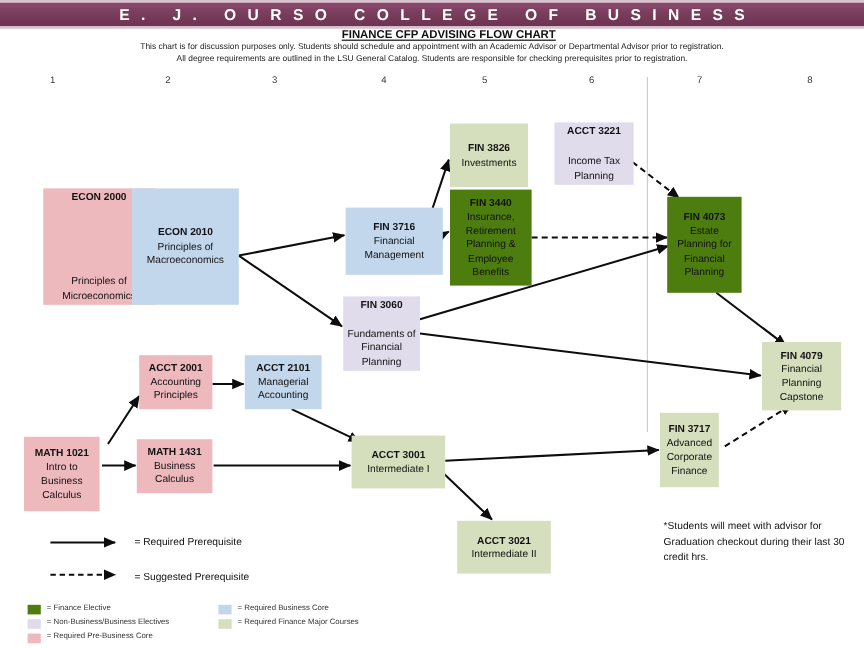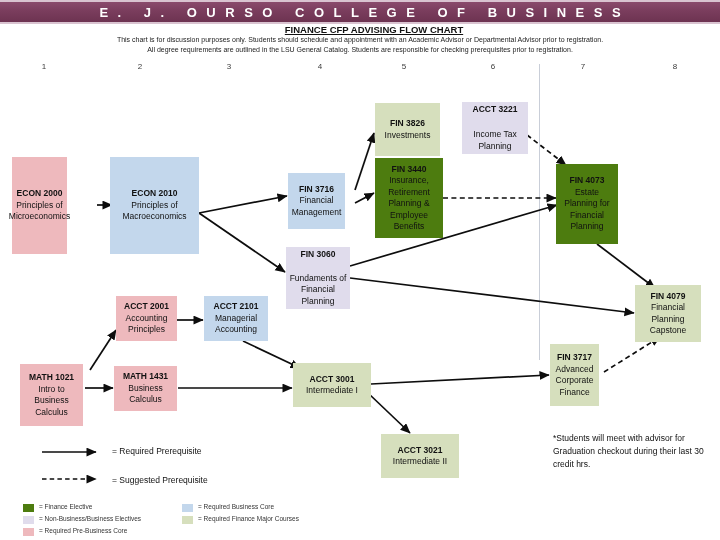--- a/index.html
+++ b/index.html
@@ -144,31 +144,31 @@
     <g stroke="#0d0d0d" stroke-width="1.7" fill="none" stroke-dasharray="5,3.4" marker-end="url(#ah)">
 
       <line x1="527" y1="135" x2="566" y2="165"></line>
 
       <line x1="443" y1="198" x2="556" y2="198"></line>
 
       <line x1="604" y1="372" x2="660" y2="337"></line>
     </g>
   </svg>
 
-  <div class="box c-pink" style="left:12px;top:157px;width:55px;height:97px;">
+  <div class="box c-pink" style="left:36px;top:157px;width:93px;height:97px;justify-content:space-between;">
     <div class="code">ECON 2000</div>
     <div class="name">Principles of Microeconomics</div>
   </div>
 
   <div class="box c-blue" style="left:110px;top:157px;width:89px;height:97px;">
     <div class="code">ECON 2010</div>
     <div class="name">Principles of Macroeconomics</div>
   </div>
 
-  <div class="box c-blue" style="left:288px;top:173px;width:57px;height:56px;">
+  <div class="box c-blue" style="left:288px;top:173px;width:81px;height:56px;">
     <div class="code">FIN 3716</div>
     <div class="name">Financial Management</div>
   </div>
 
   <div class="box c-green" style="left:375px;top:103px;width:65px;height:53px;">
     <div class="code">FIN 3826</div>
     <div class="name">Investments</div>
   </div>
 
   <div class="box c-peach" style="left:375px;top:158px;width:68px;height:80px;">

